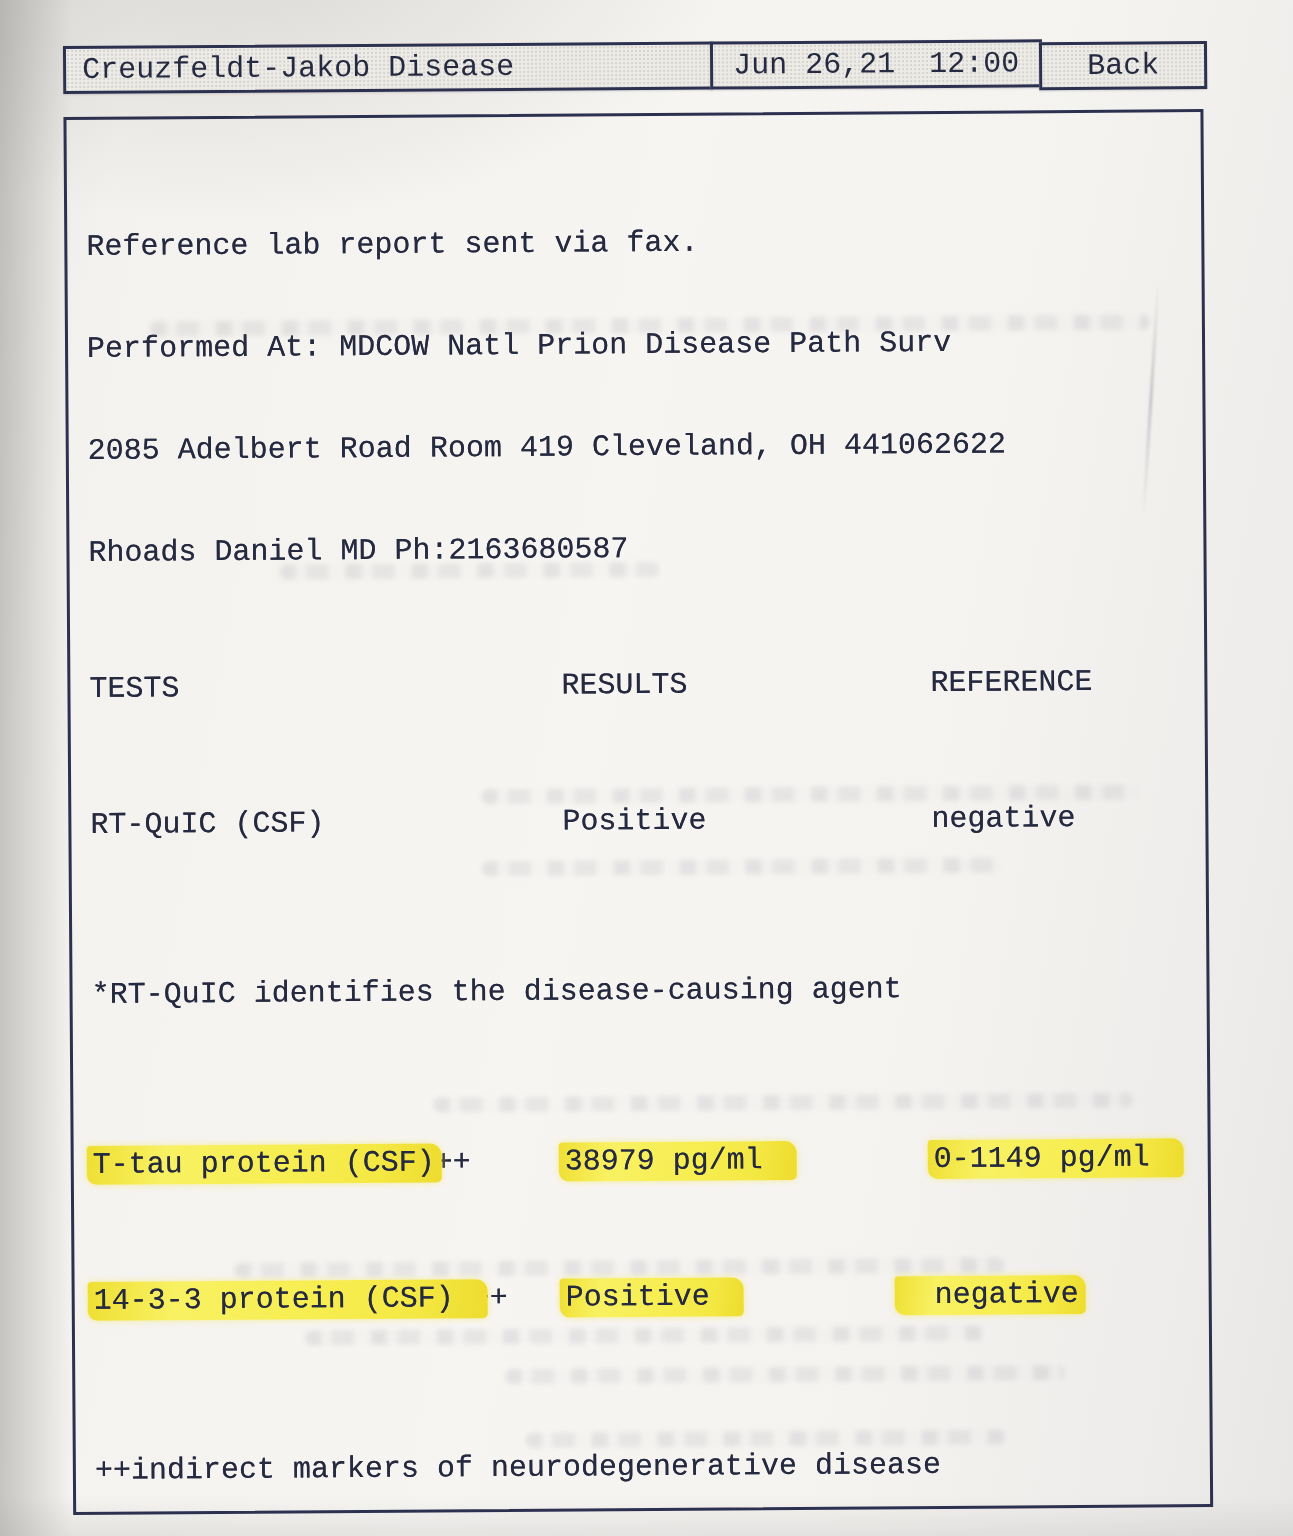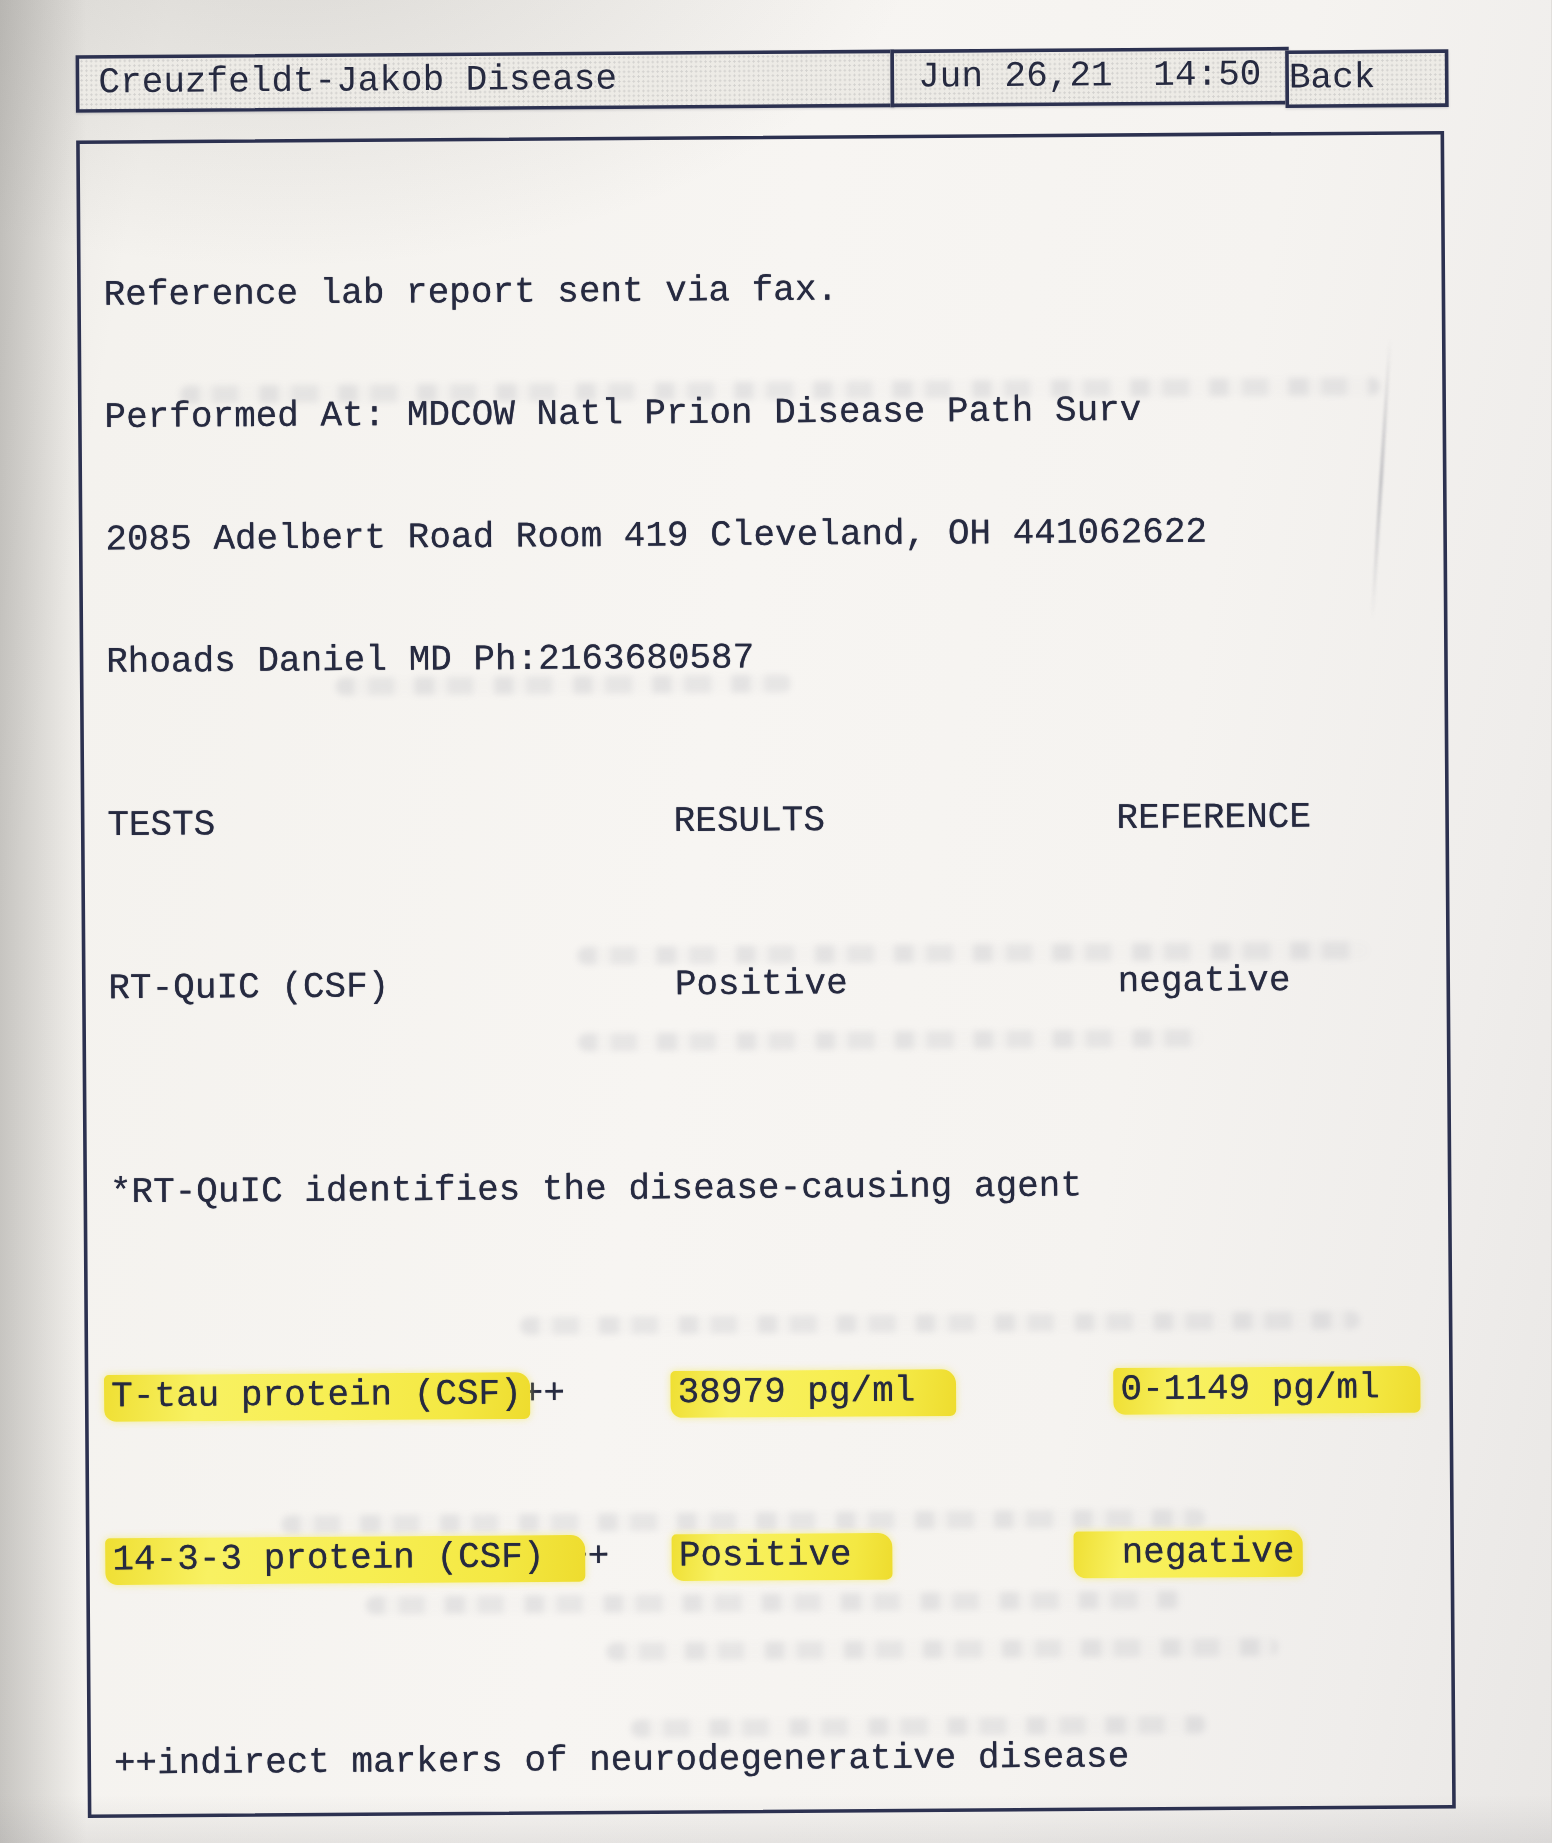--- a/index.html
+++ b/index.html
@@ -34,21 +34,21 @@
   .tb-box {
     border:3px solid #2c3150;
     background-color:#edebe6;
     background-image:radial-gradient(rgba(150,150,152,0.28) 1px, transparent 1px);
     background-size:4px 4px;
     display:flex; align-items:center;
     box-shadow:0 1px 2px rgba(60,60,80,0.18);
   }
   .tb-title { flex:1; padding-left:16px; }
   .tb-datetime { width:332px; margin-left:-3px; padding:0 20px; justify-content:space-between; }
-  .tb-back { width:136px; margin-left:-3px; justify-content:flex-start; cursor:pointer; transform:translateY(3px); }
+  .tb-back { width:168px; margin-left:-3px; justify-content:center; cursor:pointer; transform:translateY(3px); }
 
   
   .doc {
     position:absolute; left:68px; top:113px; width:1140px; height:1398px;
     border:3px solid #2c3150;
     padding:8px 18px 8px 19px;
     font-size:30px; line-height:34px;
     white-space:pre;
     text-shadow:0 0 0.6px rgba(38,42,64,0.85);
     background:transparent;
@@ -93,21 +93,21 @@
 <div class="bottom-shade"></div>
 
 <div class="content">
 
   <div class="topbar">
     <div class="tb-box tb-title">
       <span>Creuzfeldt-Jakob Disease</span>
     </div>
     <div class="tb-box tb-datetime">
       <span>Jun 26,21</span>
-      <span>14:50</span>
+      <span>12:00</span>
     </div>
     <div class="tb-box tb-back">
       <span>Back</span>
     </div>
   </div>
 
   <div class="doc">
 
     <div class="line">Reference lab report sent via fax.</div>
     <div class="line">Performed At: MDCOW Natl Prion Disease Path Surv</div>

